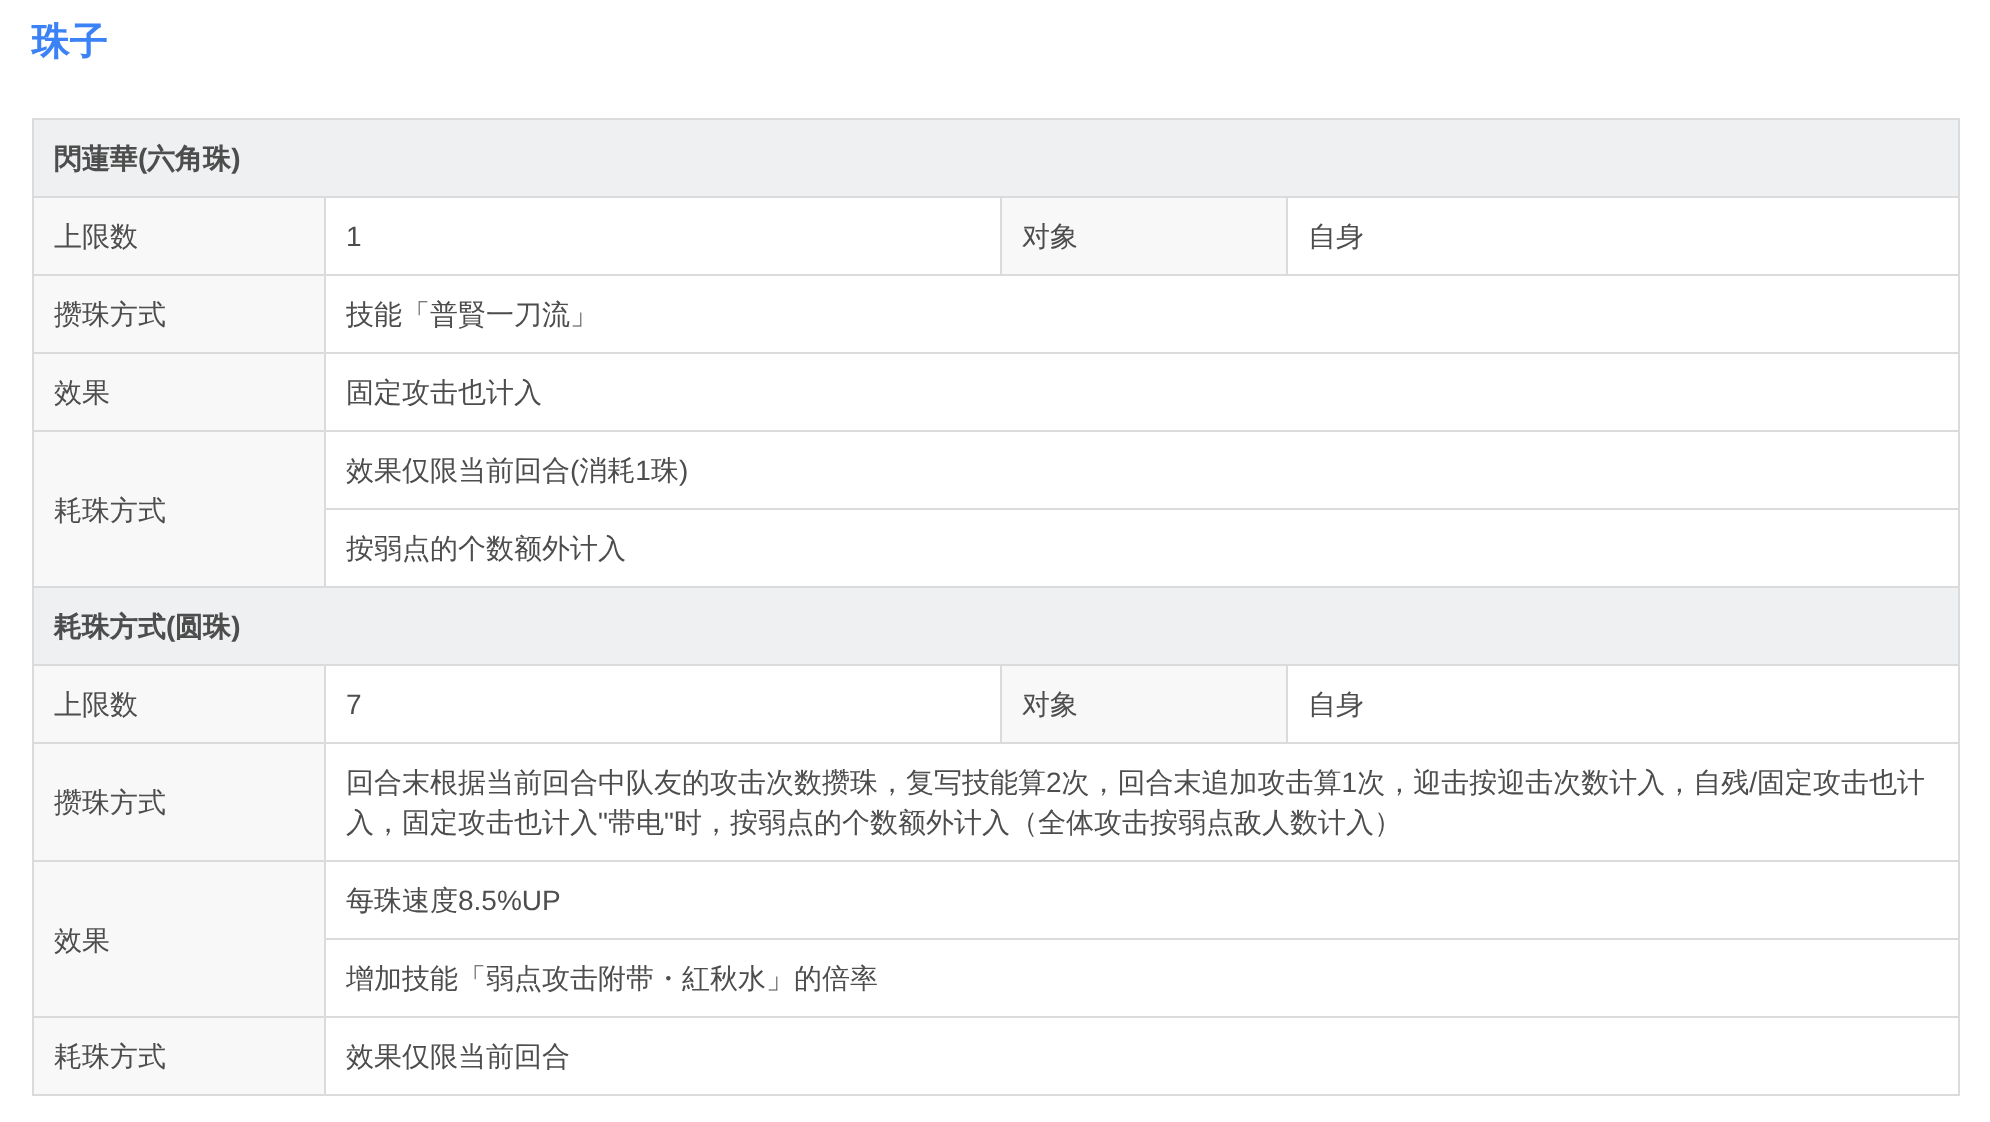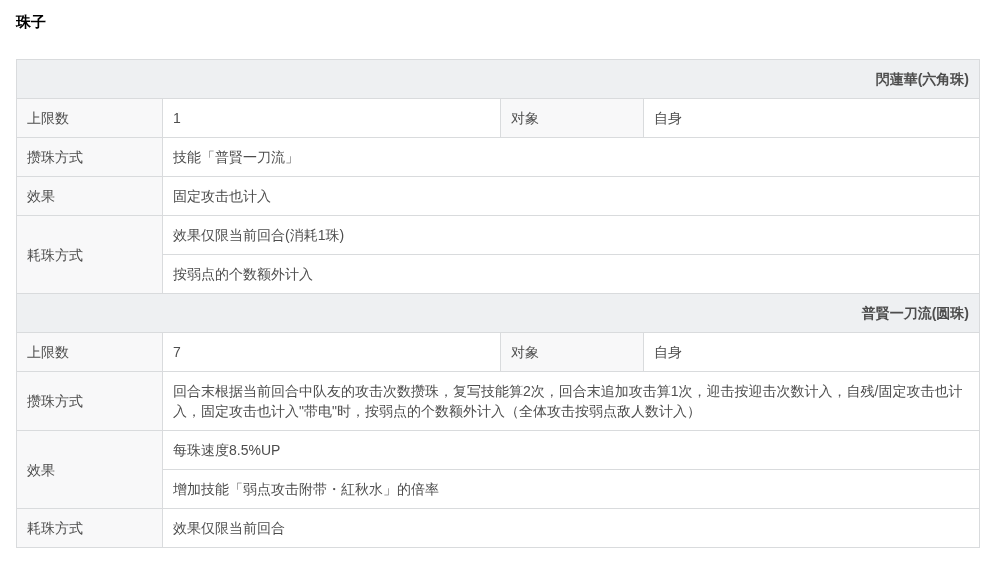--- a/index.html
+++ b/index.html
@@ -10,44 +10,44 @@
     font-family: "Liberation Sans", "DejaVu Sans", sans-serif;
     color: #4d4d4d;
   }
   .page {
     width: 995px;
     height: 561px;
     padding: 8px 16px 0 16px;
     overflow: hidden;
   }
   .page-title {
-    font-size: 15px;
+    font-size: 19px;
     font-weight: bold;
-    color: #000000;
+    color: #3b82f6;
     margin: 0 0 23px 0;
     line-height: 28px;
   }
   table.bead-table {
     border-collapse: collapse;
     width: 963px;
     table-layout: fixed;
   }
   table.bead-table td {
     border: 1px solid #d9dbdd;
     padding: 9px 10px;
     font-size: 14px;
     line-height: 20px;
     vertical-align: middle;
     word-break: break-all;
     color: #4d4d4d;
     background: #ffffff;
   }
   td.section-header {
     background: #eef0f2 !important;
-    text-align: right;
+    text-align: left;
     font-weight: bold;
     color: #454545;
   }
   td.label-cell {
     background: #f8f8f9 !important;
     color: #4d4d4d;
   }
 </style>
 </head>
 <body>
@@ -86,21 +86,21 @@
         <td class="label-cell" rowspan="2">耗珠方式</td>
         <td colspan="3">效果仅限当前回合(消耗1珠)</td>
       </tr>
       <tr>
         <td colspan="3">按弱点的个数额外计入</td>
       </tr>
     </tbody>
 
     <tbody>
       <tr>
-        <td colspan="4" class="section-header">普賢一刀流(圆珠)</td>
+        <td colspan="4" class="section-header">耗珠方式(圆珠)</td>
       </tr>
       <tr>
         <td class="label-cell">上限数</td>
         <td>7</td>
         <td class="label-cell">对象</td>
         <td>自身</td>
       </tr>
       <tr>
         <td class="label-cell">攒珠方式</td>
         <td colspan="3">回合末根据当前回合中队友的攻击次数攒珠，复写技能算2次，回合末追加攻击算1次，迎击按迎击次数计入，自残/固定攻击也计入，固定攻击也计入"带电"时，按弱点的个数额外计入（全体攻击按弱点敌人数计入）</td>

